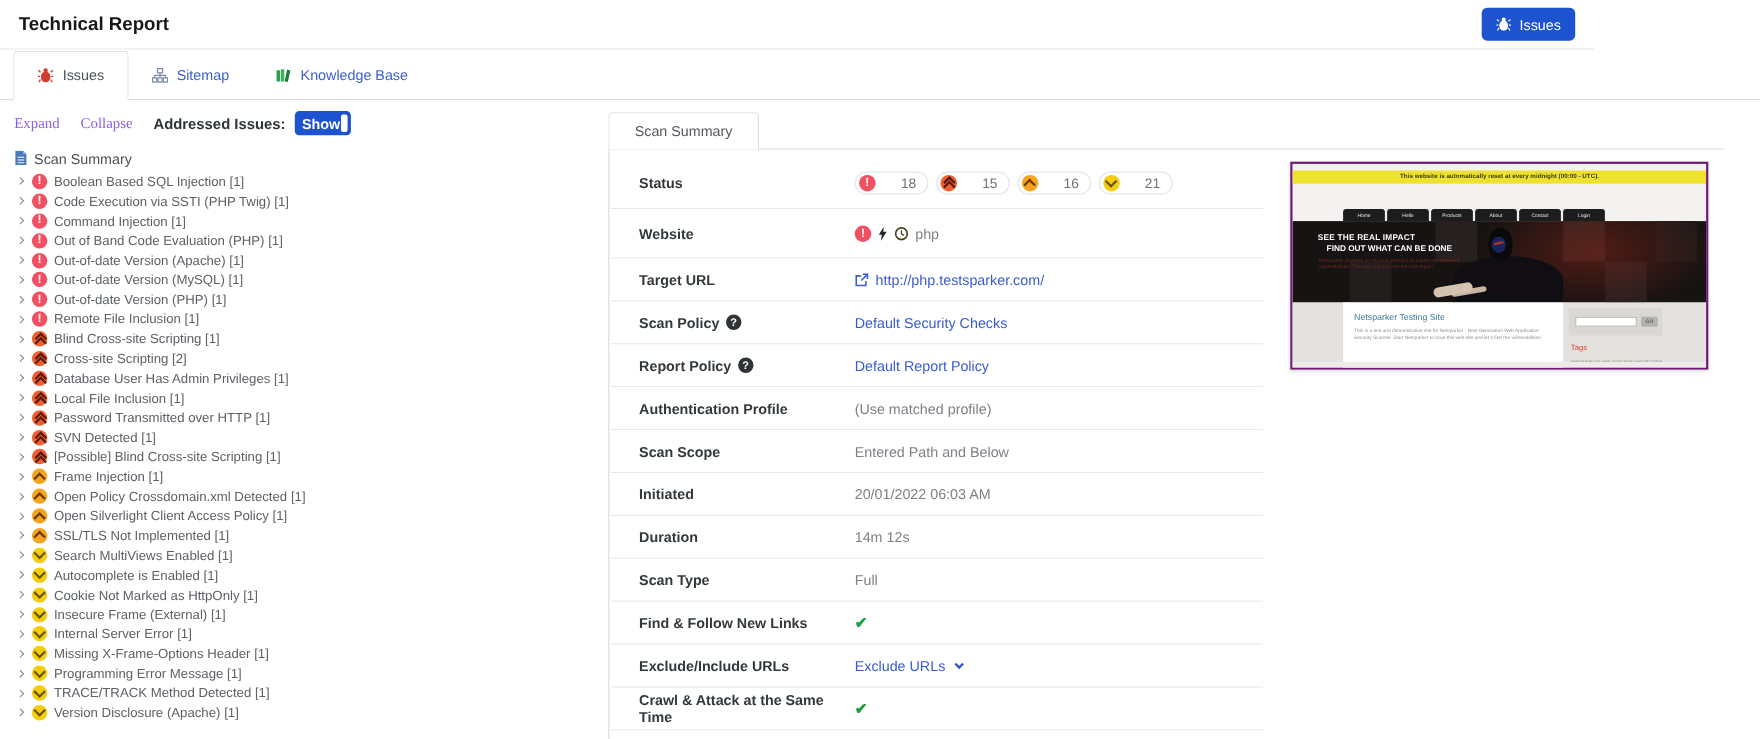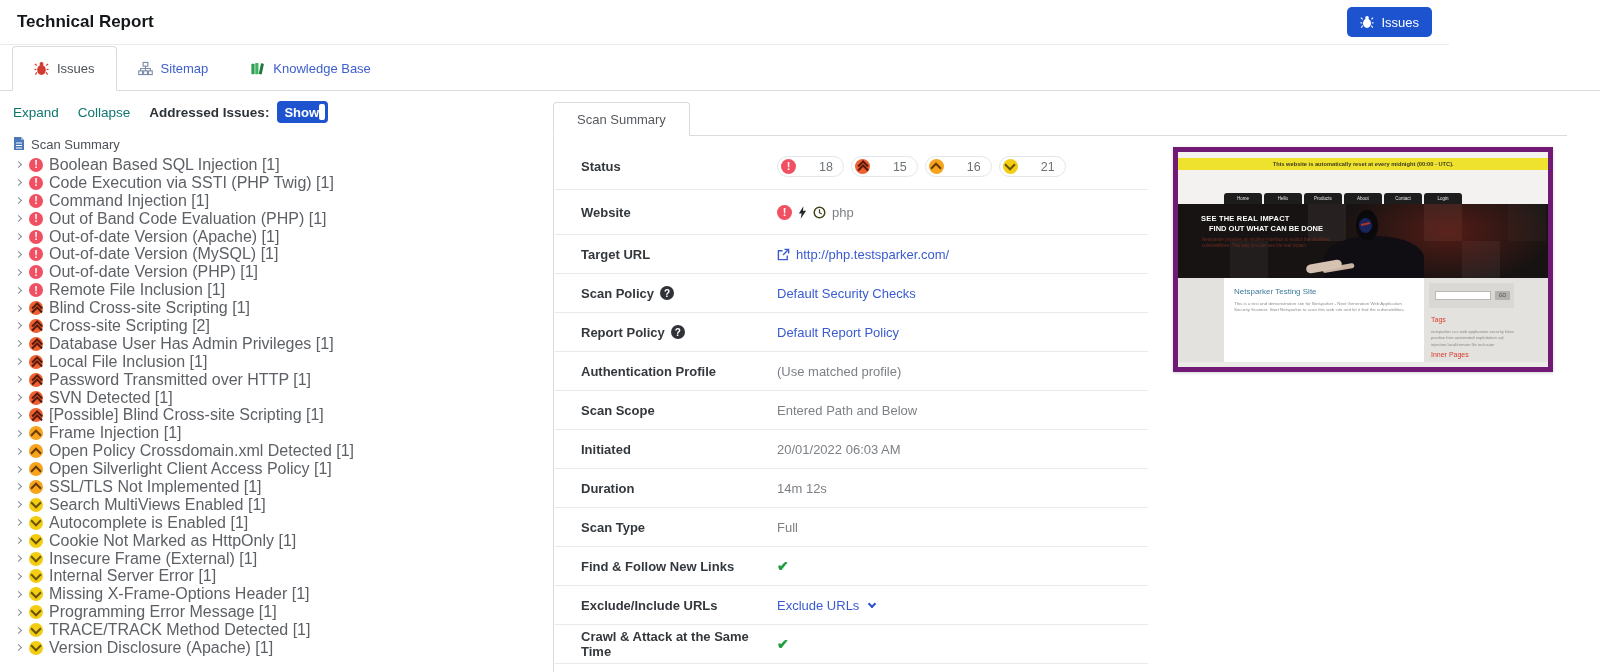--- a/index.html
+++ b/index.html
@@ -20,35 +20,35 @@
   .tabstrip{ position:absolute; left:0; top:46px; width:1600px; height:45px;
     border-bottom:1px solid #d9dcde; display:flex; align-items:stretch; padding-left:12px; }
   .tab{ display:flex; align-items:center; gap:8px; font-size:13px; padding:0 21px; }
   .tab.active{ background:#fff; border:1px solid #d9dcde; border-bottom:1px solid #fff;
     border-radius:4px 4px 0 0; color:#4b5157; margin-bottom:-1px; }
   .tab.link{ color:#3d5ecc; cursor:pointer; }
 
   
   .toolbar{ position:absolute; left:13px; top:101px; display:flex; align-items:center;
     gap:19px; font-size:13.5px; }
-  .tool-link{ color:#0f766e; cursor:pointer; }
+  .tool-link{ color:#8b5cf6; cursor:pointer;font-family:Liberation Serif, serif; }
   .addressed{ display:flex; align-items:center; gap:8px; }
   .addressed-label{ font-weight:bold; color:#2e3338; }
   .toggle{ width:51px; height:22px; background:#1d53cf; border-radius:4px; color:#fff;
     font-size:13px; font-weight:bold; display:inline-flex; align-items:center;
     padding-left:7px; position:relative; cursor:pointer; }
   .toggle::after{ content:""; position:absolute; right:3px; top:3px; width:6px;
     height:16px; background:#fff; border-radius:2px; }
 
   
   .tree{ position:absolute; left:13px; top:134px; width:530px; }
   .tree-root{ display:flex; align-items:center; gap:6px; font-size:13px; color:#4b5157;
     height:20px; margin-bottom:2px; }
   .tree-item{ display:flex; align-items:center; gap:6px; height:17.9px;
-    font-size:16px; color:#5d6166; cursor:pointer; }
+    font-size:12px; color:#5d6166; cursor:pointer; }
   .chev{ width:5px; height:5px; border:solid #868d94; border-width:1.5px 1.5px 0 0;
     transform:rotate(45deg); flex:none; margin:0 2px 0 3px; }
   .tlabel{ white-space:nowrap; }
 
   
   .sev{ width:15px; height:15px; border-radius:50%; flex:none; position:relative;
     display:inline-flex; align-items:center; justify-content:center; }
   .sev.critical{ background:#f05062; }
   .sev.critical::before{ content:"!"; color:#fff; font-weight:bold; font-size:11px; line-height:1; }
   .sev.high{ background:#ef6030; }
@@ -84,22 +84,22 @@
     border-radius:13px; padding:2px 10px 2px 3px; font-size:12.5px; color:#6d7276;
     background:#fff; }
   .qicon{ width:14px; height:14px; border-radius:50%; background:#2f3337; color:#fff;
     font-size:10px; font-weight:bold; display:inline-flex; align-items:center;
     justify-content:center; }
   .check{ color:#1e9e3e; font-weight:bold; font-size:14px; }
   .chev-down{ width:6px; height:6px; border:solid #2d53cb; border-width:0 2px 2px 0;
     transform:rotate(45deg); margin:-3px 0 0 4px; display:inline-block; }
 
   
-  .thumb{ position:absolute; left:1173px; top:147px; width:380px; height:225px;
-    background:#f3f2f0; border:5px solid #701a75; box-shadow:0 1px 3px rgba(0,0,0,.18);
+  .thumb{ position:absolute; left:1173px; top:147px; width:380px; height:189px;
+    background:#f3f2f0; border:2px solid #701a75; box-shadow:0 1px 3px rgba(0,0,0,.18);
     cursor:pointer; overflow:hidden; }
   .t-banner{ position:absolute; left:0; top:6px; width:100%; height:12px; background:#efe22e;
     display:flex; align-items:center; justify-content:center; }
   .t-banner span{ font-size:6px; font-weight:bold; color:#3a3a20; transform:scale(.95); }
   .t-nav{ position:absolute; left:46px; top:41px; display:flex; gap:2px; }
   .t-tab{ width:38px; height:11px; background:#1d1d1d; border-radius:3px 3px 0 0;
     color:#e8e8e8; font-size:4.5px; display:flex; align-items:center; justify-content:center; }
   .t-hero{ position:absolute; left:0; top:52px; width:100%; height:74px; background:#161312; overflow:hidden; }
   .t-hero .glow{ position:absolute; left:40%; top:-20%; width:60%; height:140%;
     background:radial-gradient(ellipse at 55% 40%, rgba(124,34,24,.6), rgba(0,0,0,0) 62%); }

